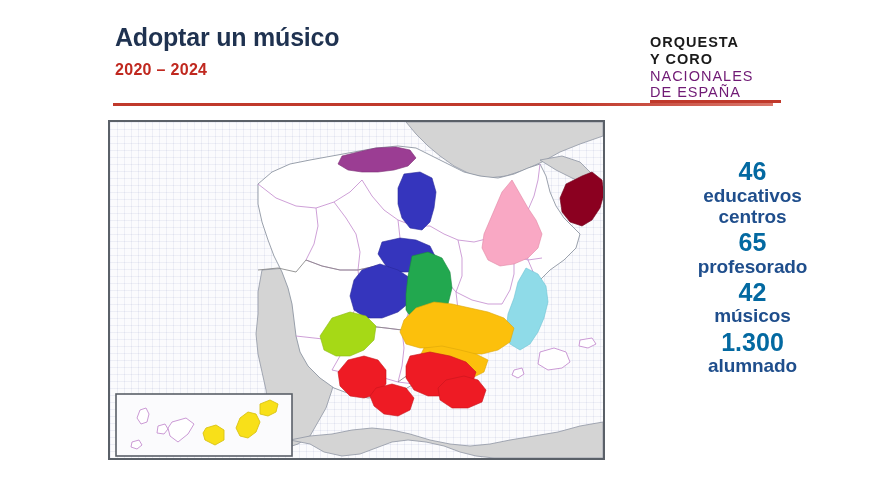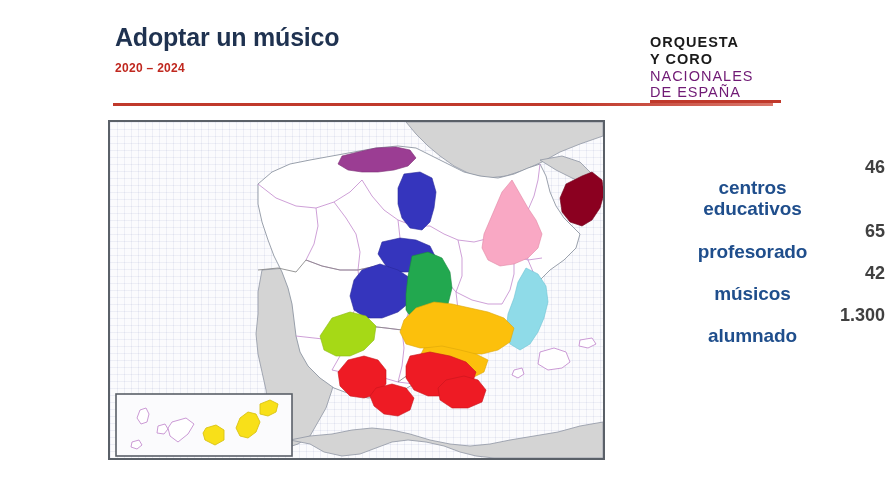--- a/index.html
+++ b/index.html
@@ -31,21 +31,21 @@
   #page-title {
     font-size: 25px;
     font-weight: bold;
     color: #1f3250;
     letter-spacing: -0.2px;
     line-height: 1.1;
     white-space: nowrap;
   }
   #page-subtitle {
     margin-top: 9px;
-    font-size: 12px;
+    font-size: 16px;
     font-weight: bold;
     color: #c0281f;
     letter-spacing: 0.3px;
     white-space: nowrap;
   }
 
   #logo-block {
     position: absolute;
     left: 650px; top: 21px;
     line-height: 1.16;
@@ -104,26 +104,25 @@
   }
 
   
   #stats {
     position: absolute;
     left: 620px; top: 158px;
     width: 265px;
     text-align: center;
   }
   .stat-number {
-    font-size: 18px;
-    font-weight: bold;
-    color: #404040;
+    font-size: 25px;
+    font-weight: bold;
+    color: #0369a1;
     line-height: 1.06;
     letter-spacing: 0px;
-    text-align: right;
   }
   .stat-label {
     font-size: 19px;
     font-weight: bold;
     color: #1f4e8c;
     line-height: 1.12;
     letter-spacing: -0.1px;
   }
   .stat-group { margin-bottom: 2px; }
 </style>
@@ -279,22 +278,22 @@
         <path fill="#ffffff" stroke="#c58fd0" stroke-width="0.9" d="M470,218 L482,216 L486,222 L478,226 L469,224 Z"></path>
         <path fill="#ffffff" stroke="#c58fd0" stroke-width="0.9" d="M404,248 L412,246 L414,252 L408,256 L402,253 Z"></path>
       </g>
     </svg>
   </div>
 
   <div id="stats">
 
     <div class="stat-group">
       <div class="stat-number">46</div>
+      <div class="stat-label">educativos</div>
       <div class="stat-label">centros</div>
-      <div class="stat-label">educativos</div>
     </div>
 
     <div class="stat-group">
       <div class="stat-number">65</div>
       <div class="stat-label">profesorado</div>
     </div>
 
     <div class="stat-group">
       <div class="stat-number">42</div>
       <div class="stat-label">músicos</div>

